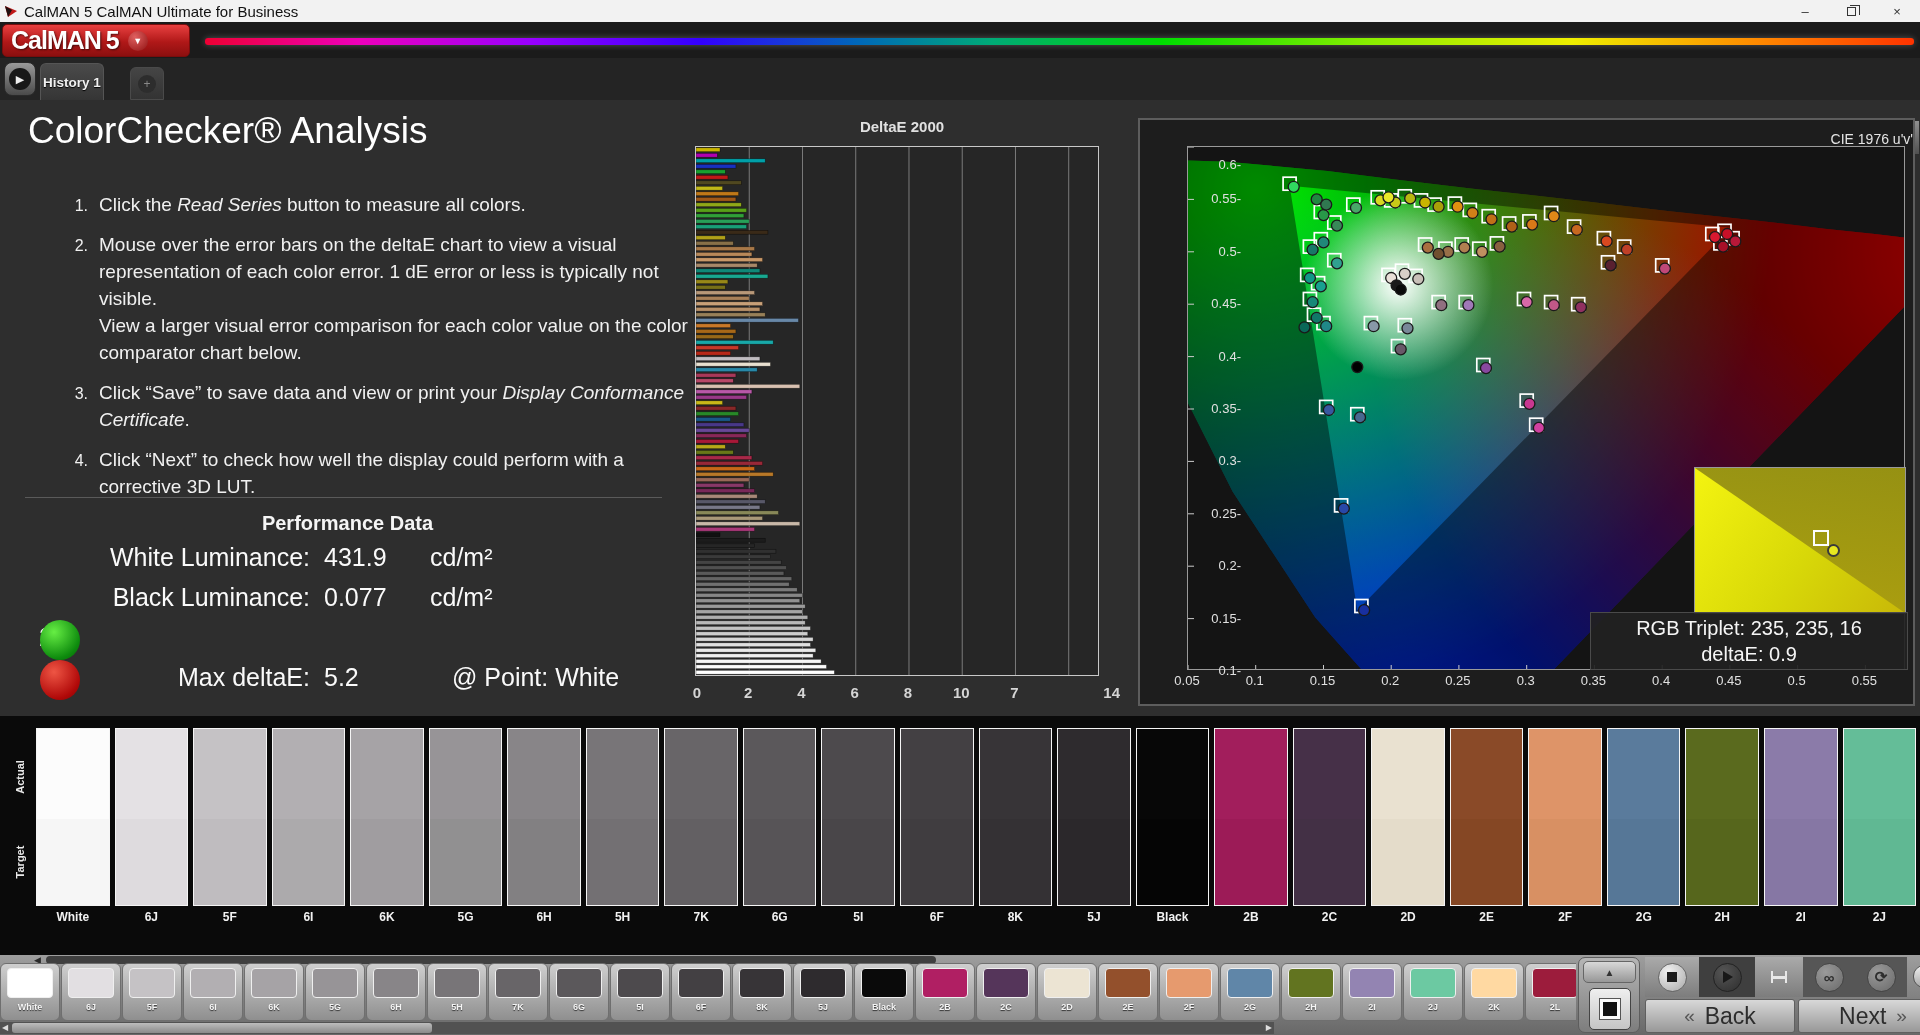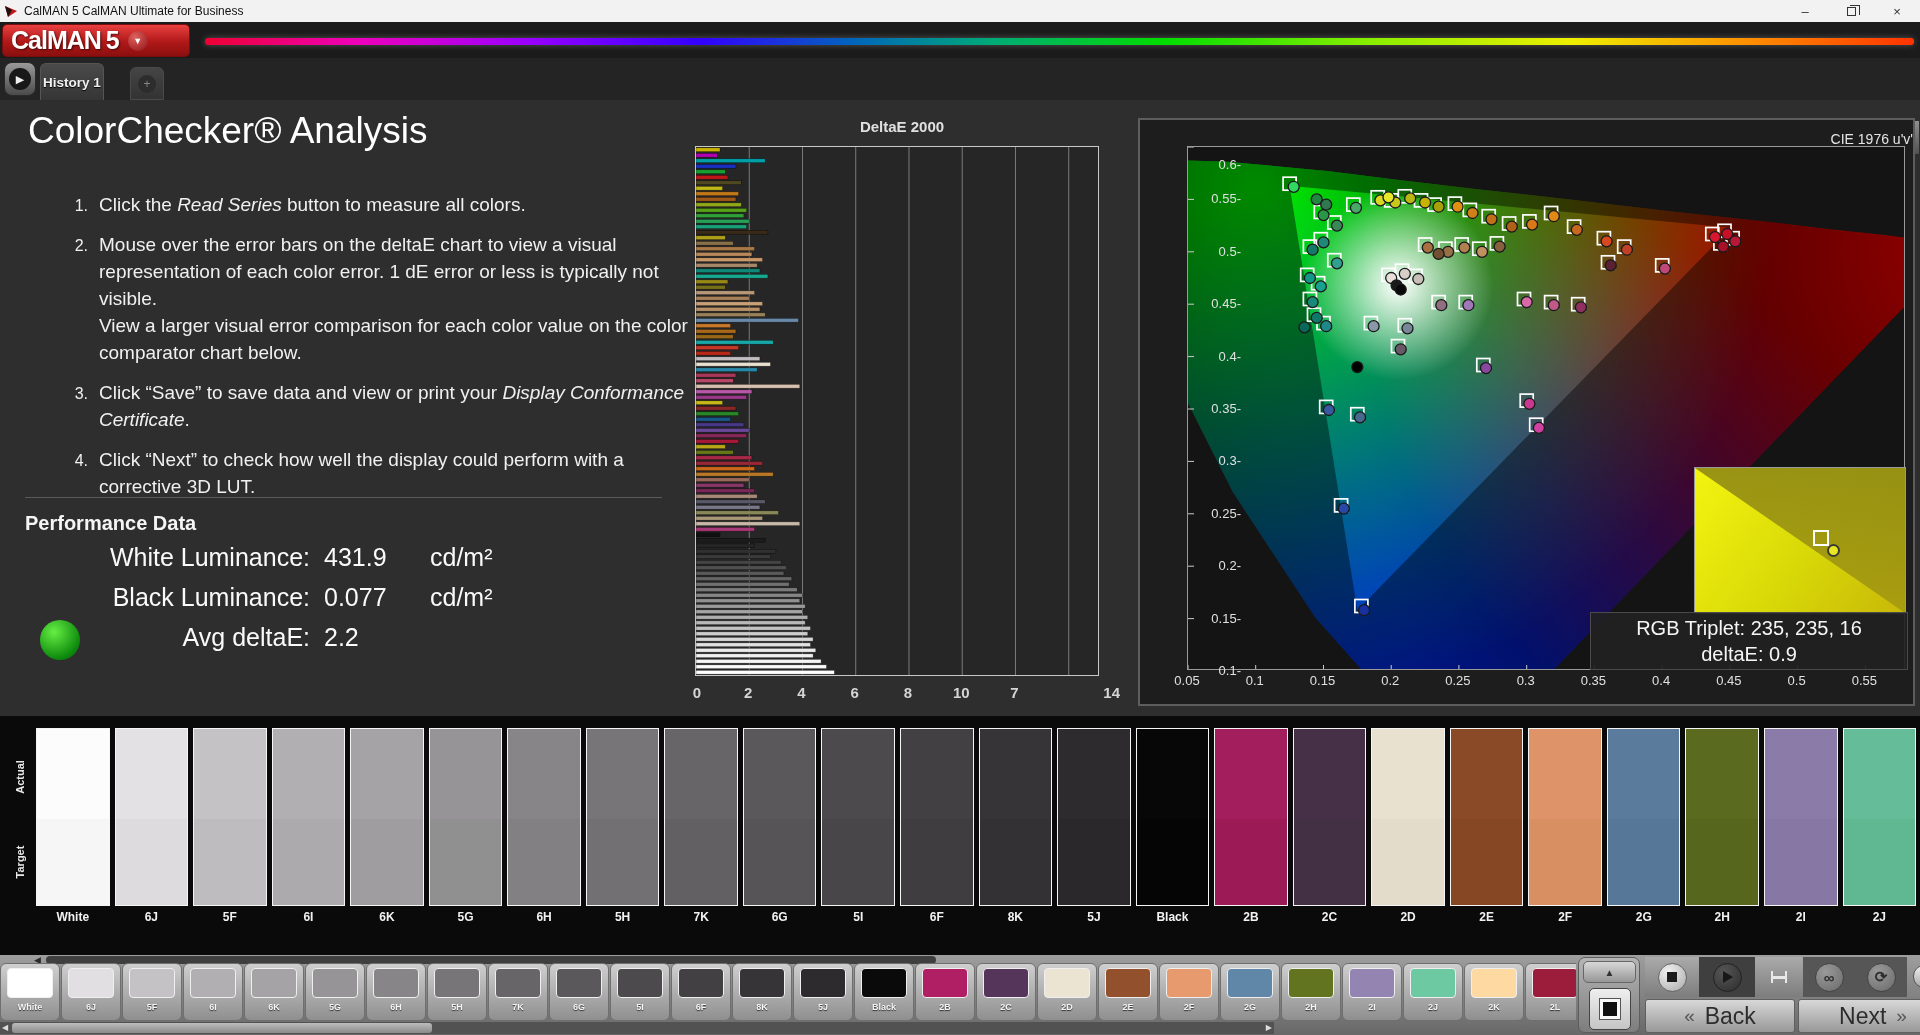--- a/index.html
+++ b/index.html
@@ -4,21 +4,21 @@
 <style>
   * { margin:0; padding:0; box-sizing:border-box; }
   html,body { width:1920px; height:1035px; }
   body { position:relative; overflow:hidden; background:#2e2e2e;
          font-family:"Liberation Sans", sans-serif; color:#eee; }
 
   
   .titlebar { position:absolute; left:0; top:0; width:1920px; height:22px;
               background:#f2f2f2; color:#111; display:flex; align-items:center; }
   .titlebar .applogo { width:14px; height:14px; margin:0 6px 0 4px; }
-  .titlebar .title { font-size:12px; }
+  .titlebar .title { font-size:15px; }
   .win-controls { position:absolute; right:0; top:0; height:22px; display:flex; }
   .win-btn { width:46px; height:22px; display:flex; align-items:center; justify-content:center;
              font-size:13px; color:#333; }
   .restore-glyph { width:9px; height:9px; border:1px solid #333; position:relative; }
   .restore-glyph:before { content:""; position:absolute; left:2px; top:-3px; width:9px; height:9px;
                           border:1px solid #333; border-bottom:none; border-left:none; }
 
   
   .appheader { position:absolute; left:0; top:22px; width:1920px; height:36px; background:#1b1b1b; }
   .calman-logo { position:absolute; left:2px; top:2px; width:188px; height:33px;
@@ -75,21 +75,21 @@
   .page-title { position:absolute; left:28px; top:110px; font-size:37px; color:#fff; }
   .instr { position:absolute; left:62px; top:192px; width:626px; font-size:19px; line-height:1.42; color:#f0f0f0; }
   .instr .item { display:flex; margin-bottom:13px; }
   .instr .num { width:26px; flex:none; text-align:right; margin-right:11px; font-size:16px; padding-top:3px; }
   .instr .txt { white-space:pre-line; }
   .instr .it { font-style:italic; }
 
   .divider { position:absolute; left:25px; top:497px; width:637px; height:1px; background:#5a5a5a; }
 
   .perf { position:absolute; left:25px; top:512px; width:645px; }
-  .perf-head { font-size:20px; font-weight:bold; color:#f5f5f5; margin-bottom:8px; }
+  .perf-head { text-align:center; font-size:20px; font-weight:bold; color:#f5f5f5; margin-bottom:8px; }
   .perf-row { display:flex; font-size:25px; color:#fafafa; margin-bottom:11px; position:relative; }
   .perf-row .lab { width:285px; text-align:right; }
   .perf-row .val { width:112px; text-align:left; padding-left:14px; }
   .perf-row .unit { padding-left:8px; }
   .perf-row .extra { padding-left:30px; }
   .dot { position:absolute; left:15px; top:-3px; width:40px; height:40px; border-radius:50%; }
   .dot-green { background:radial-gradient(circle at 35% 30%, #66ee44, #0d8a0d 70%, #066006); }
   .dot-red   { background:radial-gradient(circle at 35% 30%, #ee5544, #b00808 70%, #7a0404); }
 
   
@@ -281,22 +281,27 @@
     <span class="val">431.9</span>
     <span class="unit">cd/m²</span>
   </div>
   <div class="perf-row">
     <span class="lab">Black Luminance:</span>
     <span class="val">0.077</span>
     <span class="unit">cd/m²</span>
   </div>
   <div class="perf-row">
     <span class="dot dot-green"></span>
-    <span class="lab">Avg deltaE:</span>
     <span class="val">2.2</span>
+  </div>
+  <div class="perf-row">
+    <span class="dot dot-red"></span>
+    <span class="lab">Max deltaE:</span>
+    <span class="val">5.2</span>
+    <span class="extra">@ Point: White</span>
   </div>
 </div>
 
 <div class="de-panel">
   <div class="de-title">DeltaE 2000</div>
   <div class="de-plot" id="de-plot"><svg width="402" height="528" xmlns="http://www.w3.org/2000/svg">
         <line x1="53.24503311258279" y1="0" x2="53.24503311258279" y2="528" stroke="#cfcfcf" stroke-opacity="0.5" stroke-width="1"></line>
         <line x1="106.49006622516558" y1="0" x2="106.49006622516558" y2="528" stroke="#cfcfcf" stroke-opacity="0.5" stroke-width="1"></line>
         <line x1="159.73509933774835" y1="0" x2="159.73509933774835" y2="528" stroke="#cfcfcf" stroke-opacity="0.5" stroke-width="1"></line>
         <line x1="212.98013245033115" y1="0" x2="212.98013245033115" y2="528" stroke="#cfcfcf" stroke-opacity="0.5" stroke-width="1"></line>

